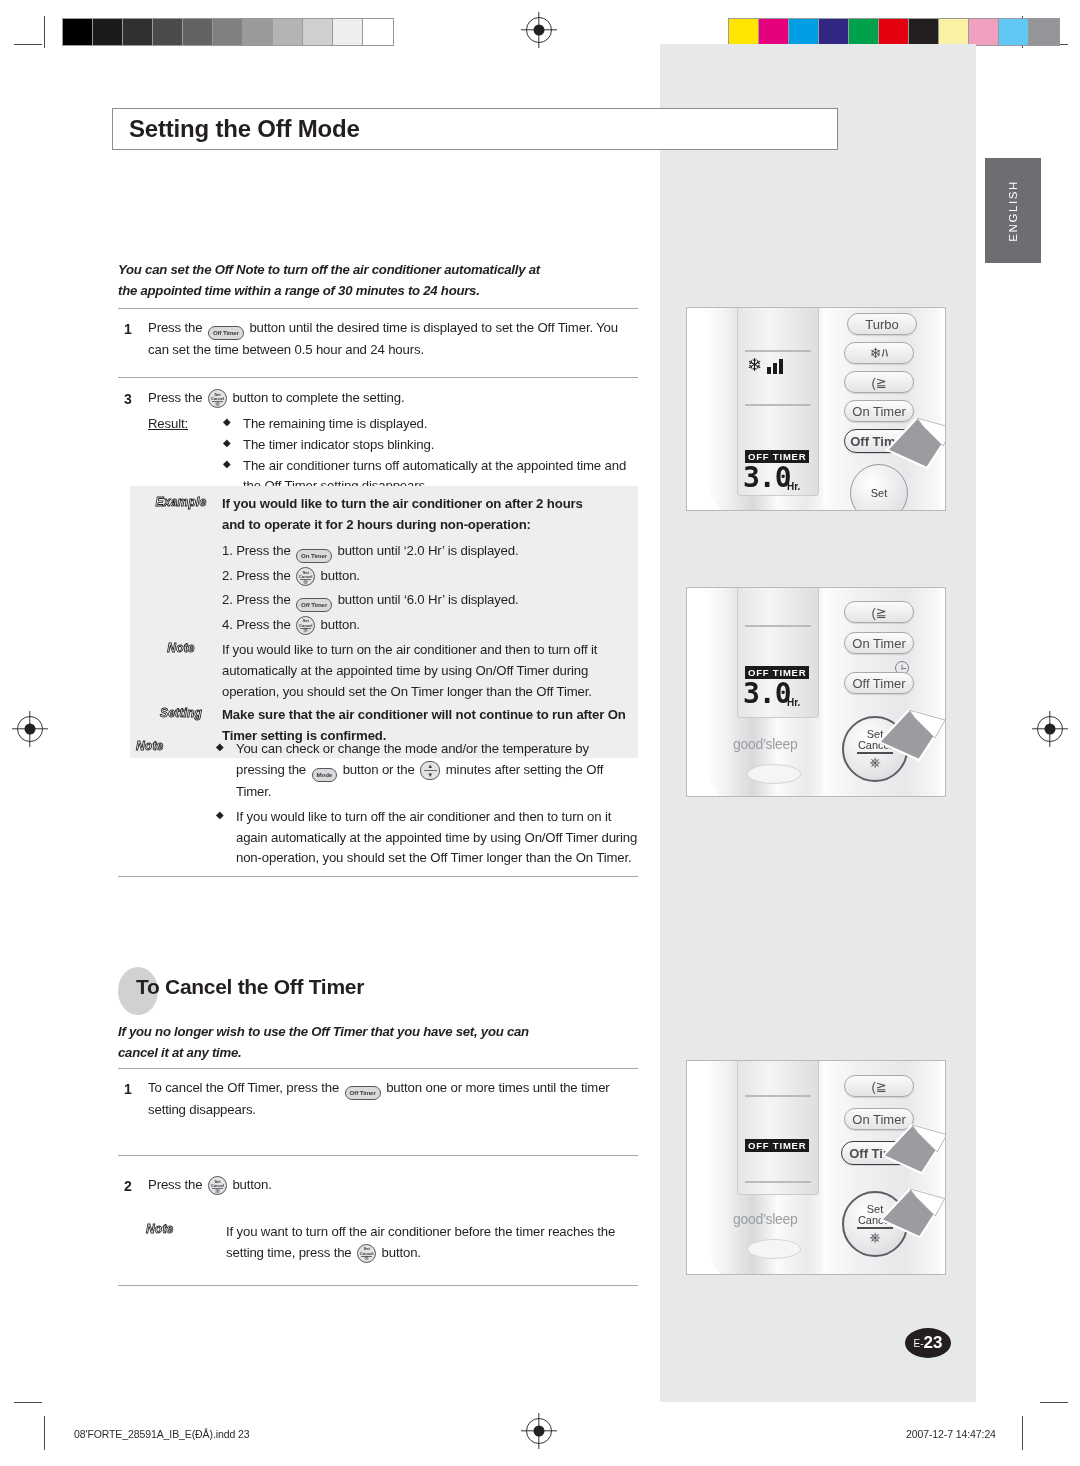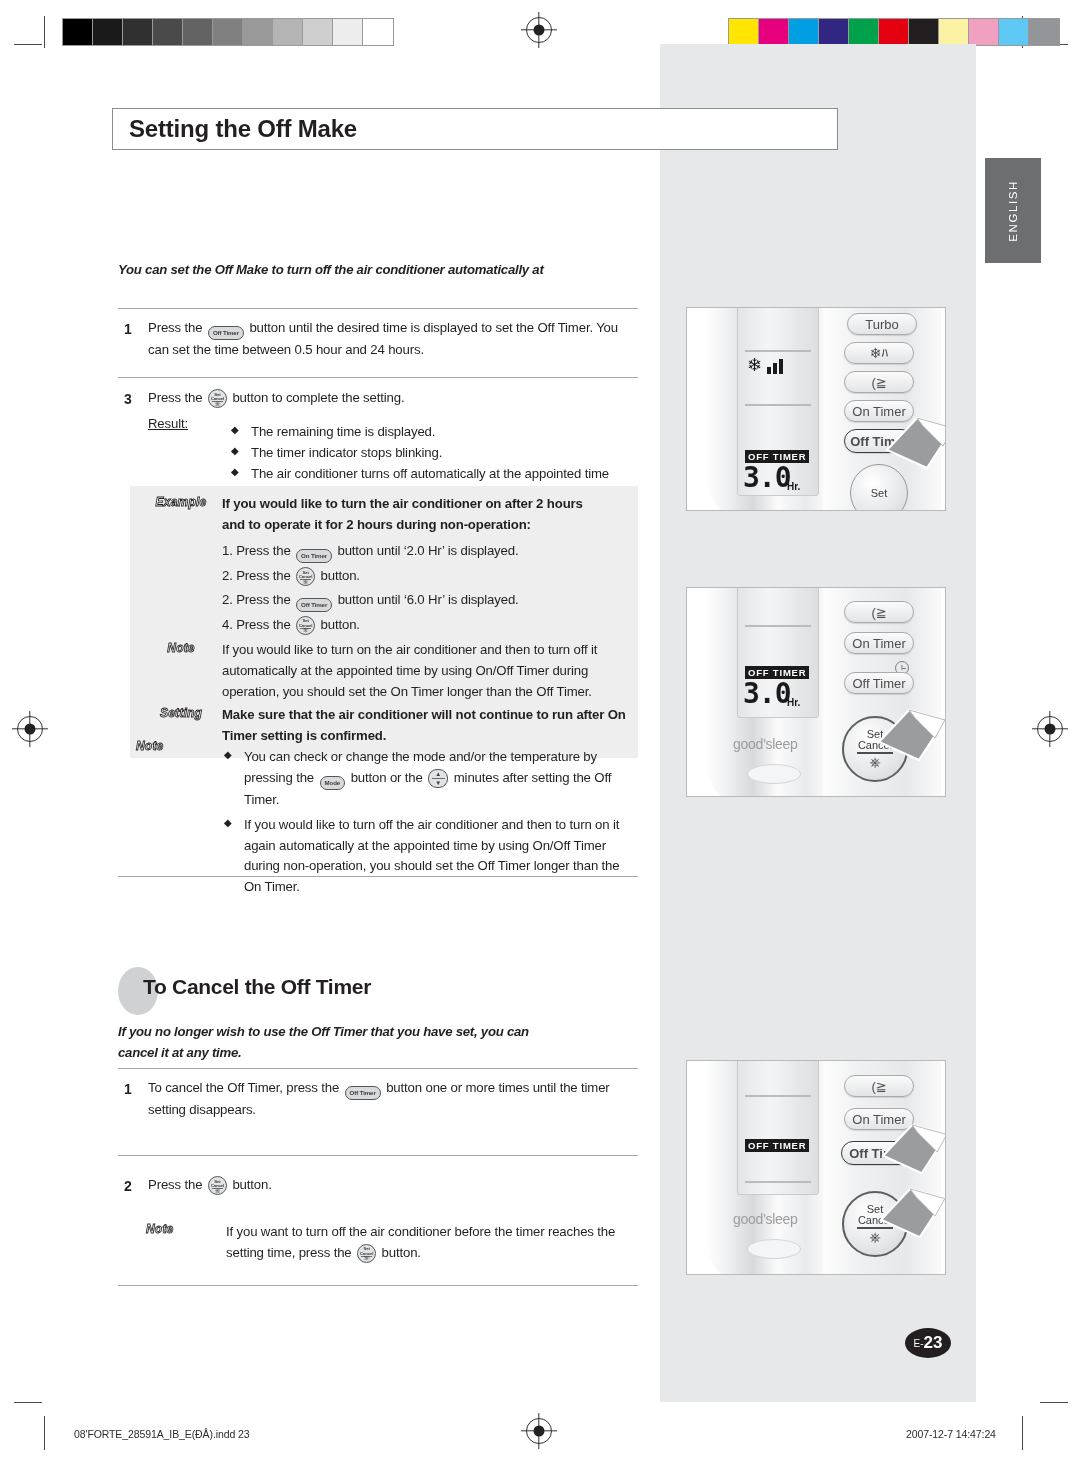--- a/index.html
+++ b/index.html
@@ -98,21 +98,21 @@
     display:inline-block; vertical-align:-6px;
     width:20px; height:19px; margin:0 2px; position:relative;
     border:1.3px solid #55565a; border-radius:9px; background:#e2e3e4;
   }
   .btn-temp .up { position:absolute; left:50%; top:1.5px; transform:translateX(-50%); font-size:6px; line-height:6px; color:#3b3c3e; }
   .btn-temp .bar { position:absolute; left:2.5px; right:2.5px; top:8.5px; height:1.1px; background:#6a6b6e; }
   .btn-temp .dn { position:absolute; left:50%; bottom:1px; transform:translateX(-50%); font-size:6px; line-height:6px; color:#3b3c3e; }
 
   
   .result-label { text-decoration:underline; font-weight:normal; }
-  .bullets { list-style:none; margin:8px; padding:0; }
+  .bullets { list-style:none; margin:0; padding:0; }
   .bullets li { position:relative; padding-left:20px; line-height:1.58; }
   .bullets li::before {
     content:"\25C6"; position:absolute; left:0; top:0px; font-size:10px; color:#231f20;
   }
 
   
   #callout-box {
     position:absolute; left:130px; top:486px; width:508px;
     background:#eeeeee; padding:8px 10px 10px 10px;
   }
@@ -136,21 +136,21 @@
   .note-tag {
     width:80px; flex:0 0 80px;
     font-size:12px; font-style:italic; font-weight:bold;
     color:#ffffff; -webkit-text-stroke:0.85px #231f20;
     letter-spacing:0.2px;
   }
   .note-body { flex:1; line-height:1.58; letter-spacing:-0.15px; }
 
   
   #section2-heading {
-    position:absolute; left:143px; top:975px;
+    position:absolute; left:136px; top:975px;
     font-size:21px; font-weight:bold; letter-spacing:-0.3px;
   }
   #section2-bullet {
     position:absolute; left:118px; top:967px;
     width:40px; height:48px; border-radius:50%;
     background:#cfd1d2;
   }
 
   
   .remote-fig {
@@ -303,29 +303,30 @@
     <div class="v"></div>
     <div class="h"></div>
     <div class="dot"></div>
 </div>
 
 <div id="gray-panel"></div>
 
 <div id="content">
 
   <div id="page-title-box">
-    <div class="title">Setting the Off Make</div>
+    <div class="title">Setting the Off Mode</div>
   </div>
 
   <div id="language-tab">
     <span>ENGLISH</span>
   </div>
 
   <div id="intro-1" class="intro">
-    <div>You can set the Off Make to turn off the air conditioner automatically at</div>
+    <div>You can set the Off Note to turn off the air conditioner automatically at</div>
+    <div>the appointed time within a range of 30 minutes to 24 hours.</div>
   </div>
 
   <div class="rule" style="left:118px; top:308px; width:520px;"></div>
 
   <div class="step" style="left:118px; top:318px; width:520px;">
     <div class="num">1</div>
     <div class="body">
       <span>Press the</span>
       <span class="btn-pill">Off Timer</span>
       <span>button until the desired time is displayed to set the Off Timer. You can set the time between 0.5 hour and 24 hours.</span>

